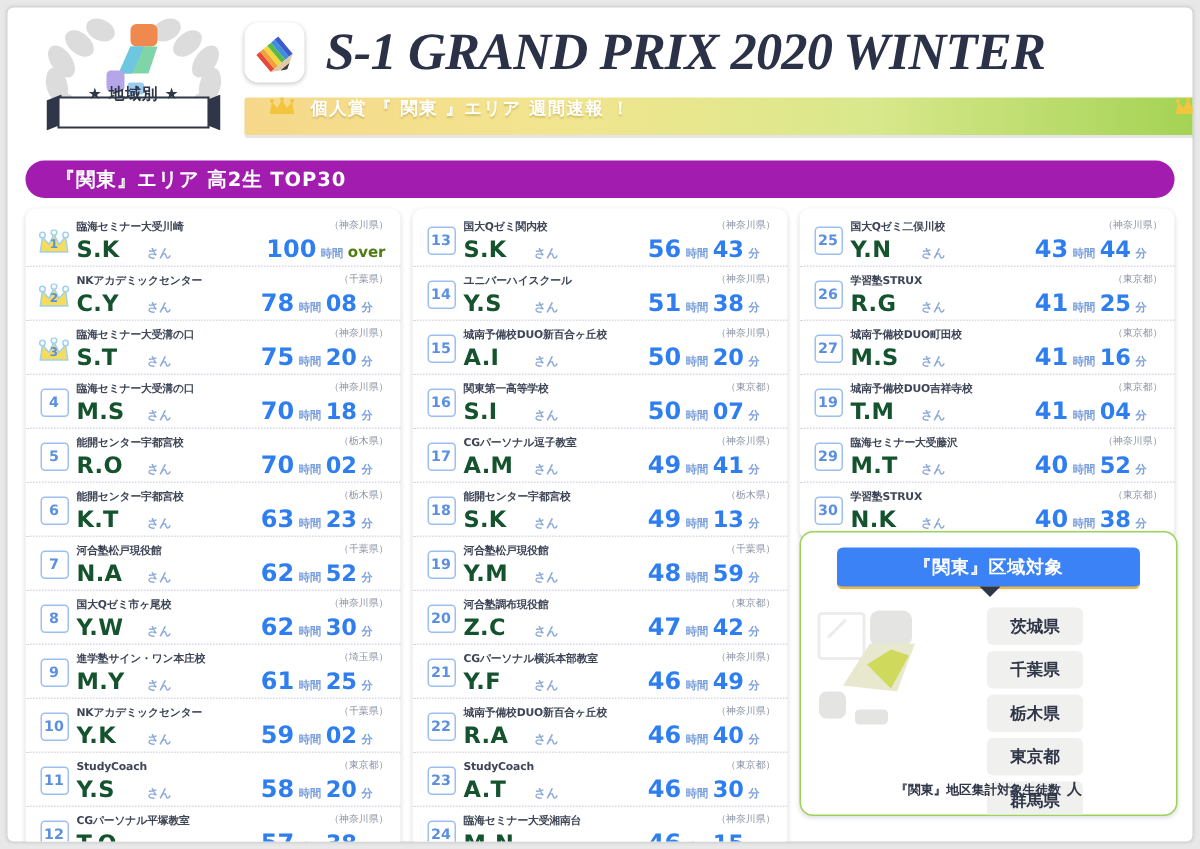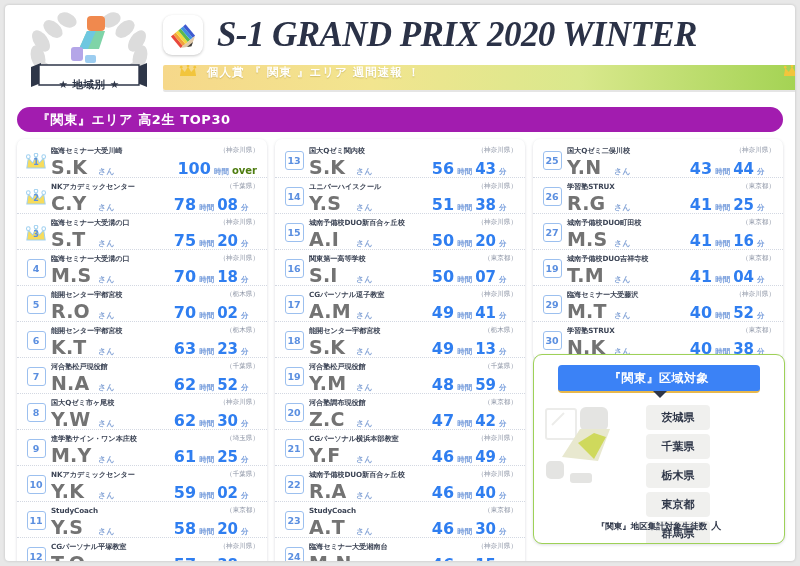--- a/index.html
+++ b/index.html
@@ -18,21 +18,21 @@
   .header{position:relative;height:96px;}
   .emblem{
     position:absolute;left:18px;top:2px;width:132px;height:92px;
   }
   .laurel{position:absolute;left:0;top:4px;width:132px;height:80px;}
   .chair-logo{position:absolute;left:42px;top:8px;width:48px;height:56px;}
   .ribbon{
     position:absolute;left:8px;top:56px;width:116px;height:24px;
   }
   .ribbon-text{
-    position:absolute;left:0;top:67px;width:132px;text-align:center;
+    position:absolute;left:0;top:46px;width:132px;text-align:center;
     font-size:10.5px;font-weight:bold;color:#2e3648;letter-spacing:.5px;
     line-height:20px;
   }
 
   .title-row{position:absolute;left:158px;top:10px;display:flex;align-items:center;}
   .pencil-icon{
     width:40px;height:40px;border-radius:9px;background:#fff;
     box-shadow:0 1px 3px rgba(0,0,0,.22);
     display:flex;align-items:center;justify-content:center;flex:none;
   }
@@ -98,21 +98,21 @@
     position:absolute;left:0;top:2px;white-space:nowrap;
   }
   .pref{
     position:absolute;right:2px;top:2px;
     font-size:6.6px;color:#8a92a3;white-space:nowrap;
   }
   .scoreline{
     position:absolute;left:0;top:12px;width:100%;
     display:flex;align-items:baseline;
   }
-  .name{font-size:19px;font-weight:bold;color:#737373;letter-spacing:.2px;min-width:42px;}
+  .name{font-size:15px;font-weight:bold;color:#14532d;letter-spacing:.2px;min-width:42px;}
   .san{font-size:8px;color:#8aa8d8;margin-left:5px;font-weight:bold;}
   .hrs{font-size:16px;font-weight:bold;color:#2f7ef0;margin-left:auto;}
   .unit{font-size:7.5px;color:#7ba0dd;font-weight:bold;margin:0 3px 0 3px;}
   .mins{font-size:15px;font-weight:bold;color:#2f7ef0;}
   .unit2{font-size:7.5px;color:#7ba0dd;font-weight:bold;margin-left:3px;width:16px;}
   .over{font-size:10px;font-weight:bold;color:#4d7c0f;}
   .score-right{margin-left:auto;display:flex;align-items:baseline;padding-right:4px;}
 
   
   .region-panel{
@@ -127,21 +127,21 @@
     display:flex;align-items:center;justify-content:center;
   }
   .region-tab-label{font-size:12px;font-weight:bold;color:#ffffff;letter-spacing:.5px;}
   .tab-arrow{
     position:absolute;left:119px;top:36px;width:0;height:0;
     border-left:7px solid transparent;border-right:7px solid transparent;
     border-top:7px solid #2e3648;
   }
   .chair-illus{position:absolute;left:10px;top:48px;width:98px;height:92px;}
   .pref-grid{
-    position:absolute;left:112px;top:50px;width:130px;
+    position:absolute;left:124px;top:50px;width:130px;
     display:flex;flex-wrap:wrap;gap:4px;
   }
   .pref-chip{
     background:#f0f0ee;border-radius:4px;
     min-width:54px;height:25px;padding:0 5px;
     display:flex;align-items:center;justify-content:center;
     font-size:11px;font-weight:bold;color:#2e3648;white-space:nowrap;
   }
   .total-row{
     position:absolute;left:0;bottom:10px;width:100%;

